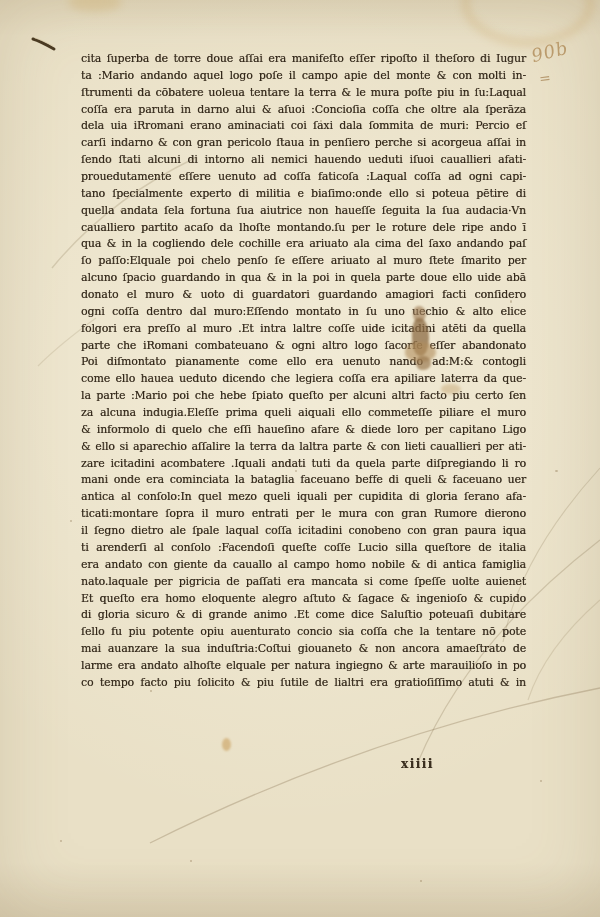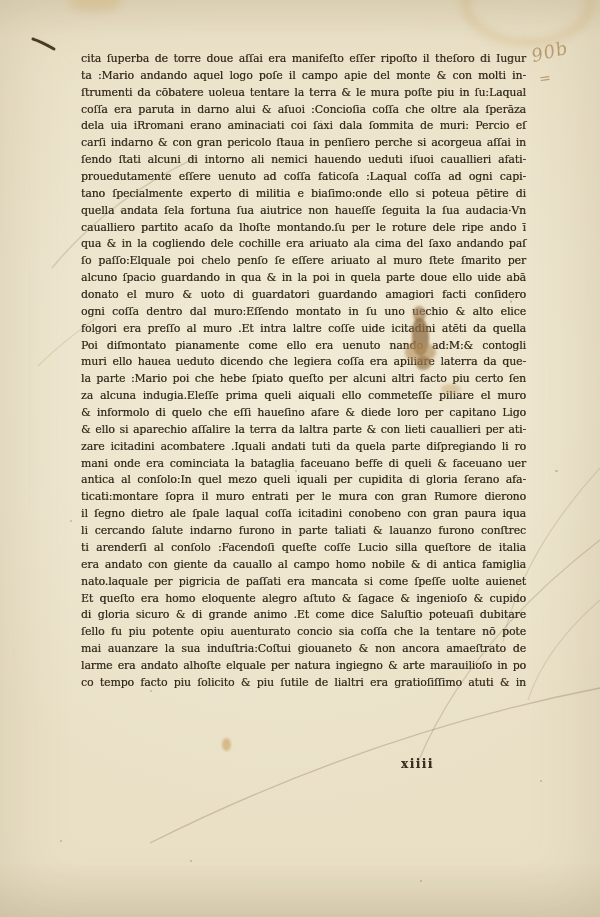--- a/index.html
+++ b/index.html
@@ -95,32 +95,32 @@
       <div class="tline">prouedutamente eſſere uenuto ad coſſa faticoſa :Laqual coſſa ad ogni capi-</div>
       <div class="tline">tano ſpecialmente experto di militia e biaſimo:onde ello si poteua pētire di</div>
       <div class="tline">quella andata ſela fortuna ſua aiutrice non haueſſe ſeguita la ſua audacia·Vn</div>
       <div class="tline">caualliero partito acaſo da lhoſte montando.ſu per le roture dele ripe ando ī</div>
       <div class="tline">qua &amp; in la cogliendo dele cochille era ariuato ala cima del ſaxo andando paſ</div>
       <div class="tline">ſo paſſo:Elquale poi chelo penſo ſe eſſere ariuato al muro ſtete ſmarito per</div>
       <div class="tline">alcuno ſpacio guardando in qua &amp; in la poi in quela parte doue ello uide abā</div>
       <div class="tline">donato el muro &amp; uoto di guardatori guardando amagiori facti conſidero</div>
       <div class="tline">ogni coſſa dentro dal muro:Eſſendo montato in ſu uno uechio &amp; alto elice</div>
       <div class="tline">folgori era preſſo al muro .Et intra laltre coſſe uide icitadini atēti da quella</div>
+      <div class="tline">parte che iRomani combateuano &amp; ogni altro logo ſacorſe eſſer abandonato</div>
       <div class="tline">Poi diſmontato pianamente come ello era uenuto nando ad:M:&amp; contogli</div>
-      <div class="tline">muri ello hauea ueduto dicendo che legiera coſſa era apiliare laterra da que-</div>
+      <div class="tline">come ello hauea ueduto dicendo che legiera coſſa era apiliare laterra da que-</div>
       <div class="tline">la parte :Mario poi che hebe ſpiato queſto per alcuni altri facto piu certo ſen</div>
       <div class="tline">za alcuna indugia.Eleſſe prima queli aiquali ello commeteſſe piliare el muro</div>
       <div class="tline">&amp; informolo di quelo che eſſi haueſino afare &amp; diede loro per capitano Ligo</div>
       <div class="tline">&amp; ello si aparechio aſſalire la terra da laltra parte &amp; con lieti cauallieri per ati-</div>
       <div class="tline">zare icitadini acombatere .Iquali andati tuti da quela parte diſpregiando li ro</div>
       <div class="tline">mani onde era cominciata la bataglia faceuano beffe di queli &amp; faceuano uer</div>
       <div class="tline">antica al conſolo:In quel mezo queli iquali per cupidita di gloria ſerano afa-</div>
       <div class="tline">ticati:montare ſopra il muro entrati per le mura con gran Rumore dierono</div>
       <div class="tline">il ſegno dietro ale ſpale laqual coſſa icitadini conobeno con gran paura iqua</div>
-      <div class="tline">li cercando ſalute indarno furono in parte taliati &amp; lauanzo furono conſtrec</div>
       <div class="tline">ti arenderſi al conſolo :Facendoſi queſte coſſe Lucio silla queſtore de italia</div>
       <div class="tline">era andato con giente da cauallo al campo homo nobile &amp; di antica famiglia</div>
       <div class="tline">nato.laquale per pigricia de paſſati era mancata si come ſpeſſe uolte auienet</div>
       <div class="tline">Et queſto era homo eloquente alegro aſtuto &amp; ſagace &amp; ingenioſo &amp; cupido</div>
       <div class="tline">di gloria sicuro &amp; di grande animo .Et come dice Saluſtio poteuaſi dubitare</div>
       <div class="tline">ſello fu piu potente opiu auenturato concio sia coſſa che la tentare nō pote</div>
       <div class="tline">mai auanzare la sua induſtria:Coſtui giouaneto &amp; non ancora amaeſtrato de</div>
       <div class="tline">larme era andato alhoſte elquale per natura ingiegno &amp; arte marauilioſo in po</div>
       <div class="tline">co tempo facto piu ſolicito &amp; piu ſutile de lialtri era gratioſiſſimo atuti &amp; in</div>
     </div>

